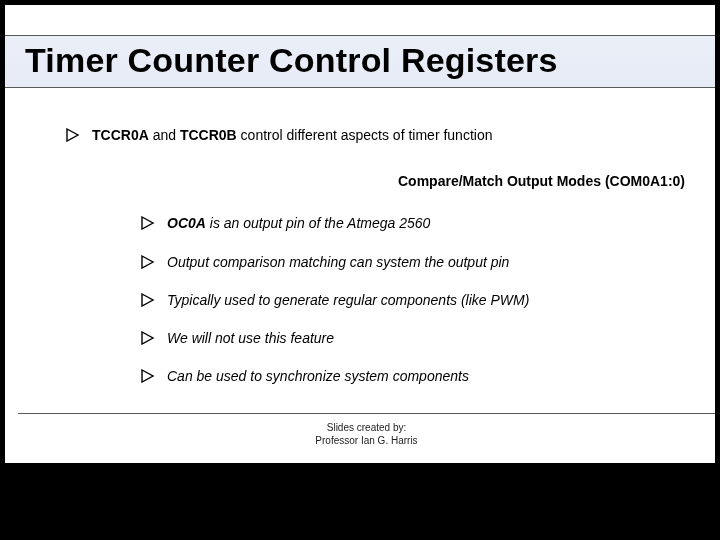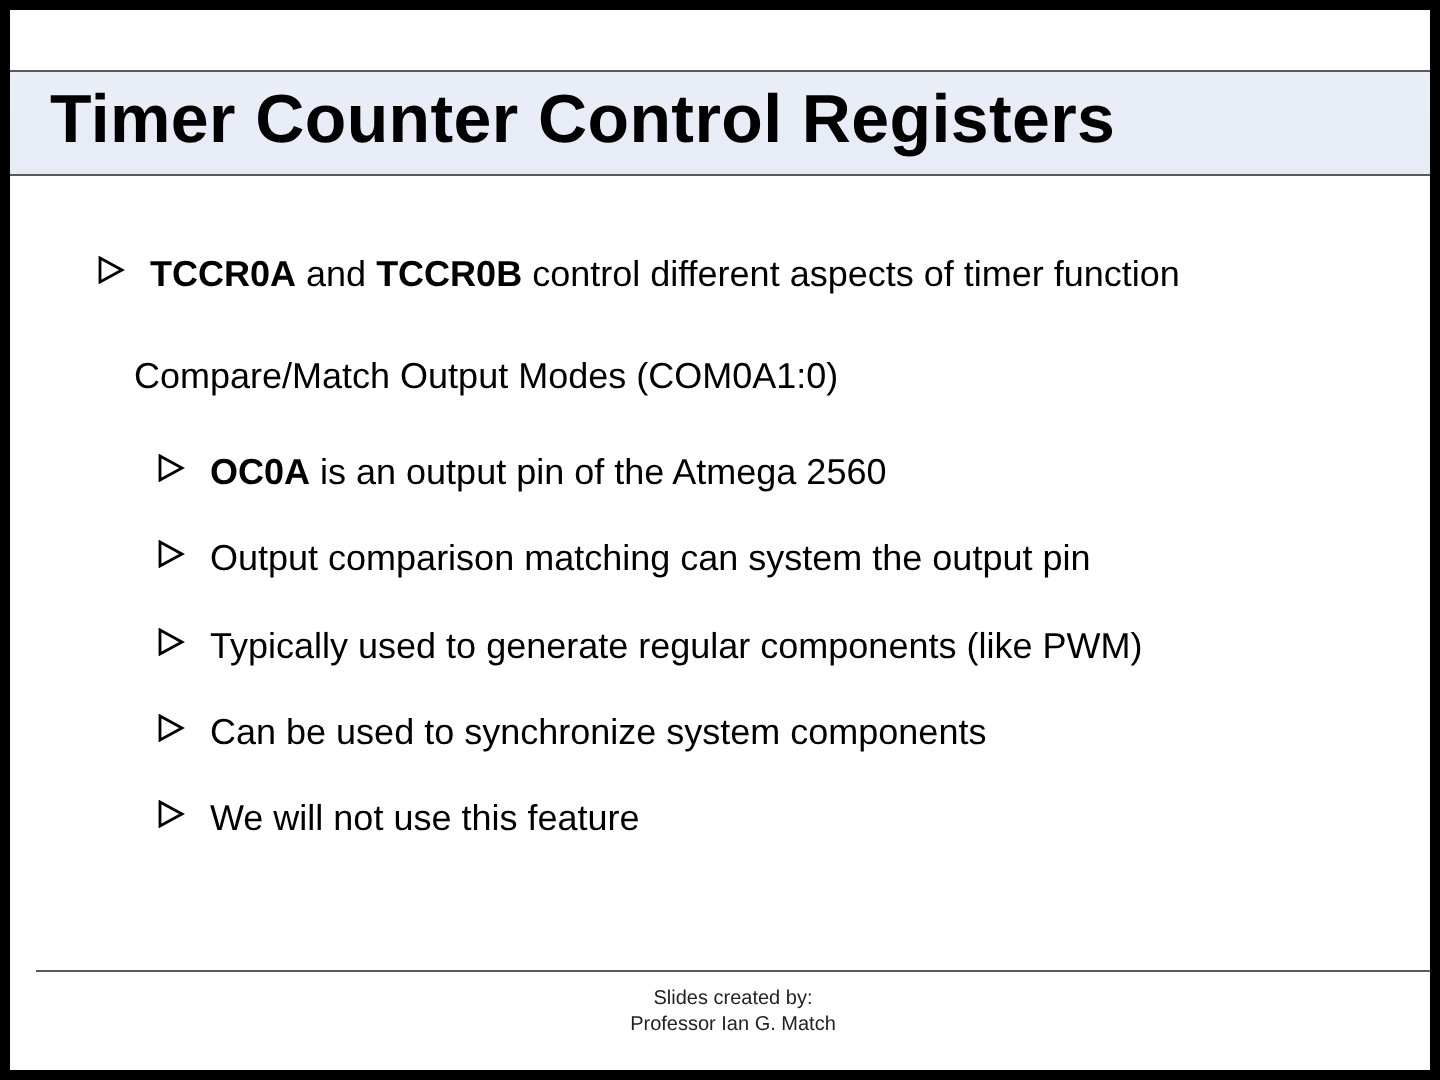--- a/index.html
+++ b/index.html
@@ -1,54 +1,54 @@
 <!DOCTYPE html>
 <html><head>
   <meta charset="utf-8">
   <style>
     * { margin: 0; padding: 0; box-sizing: border-box; }
     html, body { width: 720px; height: 540px; background: #000; font-family: Arial, Helvetica, sans-serif; }
     .slide {
       position: absolute;
       left: 5px; top: 5px;
-      width: 710px; height: 530px;
+      width: 710px; height: 458px;
       background: #fff;
     }
     .title-band {
       margin-top: 30px;
       background: linear-gradient(to bottom, #eaeef7 0%, #e6ebf6 100%);
       border-top: 1px solid #5a5a5a;
       border-bottom: 1px solid #5a5a5a;
       padding: 5px 20px 7px;
     }
     .title-band h1 {
       font-size: 34px;
       font-weight: bold;
       color: #000;
       letter-spacing: .2px;
     }
     .content {
-      padding: 38px 30px 0 30px;
+      padding: 38px 30px 0 47px;
       color: #000;
-      font-size: 18px;
+      font-size: 14px;
       line-height: 1.3;
     }
     .line { display: flex; align-items: flex-start; margin-bottom: 20px; }
     .arrow {
       display: inline-block;
       width: 18px;
       flex-shrink: 0;
       position: relative;
       top: 2px;
       margin-right: 8px;
     }
     .arrow svg { display: block; }
     .lvl1 { margin-left: 14px; }
-    .subheading { margin-left: 32px; font-weight: normal; margin-top: 28px; margin-bottom: 24px; }
-    .lvl2 { margin-left: 44px; }
+    .subheading { margin-left: 32px; font-weight: bold; margin-top: 28px; margin-bottom: 24px; text-align: right; }
+    .lvl2 { margin-left: 89px; font-style: italic; }
     .bold { font-weight: bold; }
     .text { flex: 1; }
     .footer {
       position: absolute;
       left: 13px; right: 0;
       bottom: 16px;
       border-top: 1px solid #5a5a5a;
       padding-top: 8px;
       text-align: center;
       font-size: 10px;
@@ -108,32 +108,32 @@
       </span>
       <span class="text">Typically used to generate regular components (like PWM)</span>
     </div>
 
     <div class="line lvl2">
       <span class="arrow">
         <svg width="14" height="14" viewBox="0 0 14 14">
             <polygon points="1,1 12,7 1,13" fill="#fff" stroke="#000" stroke-width="1.4"></polygon>
           </svg>
       </span>
-      <span class="text">Can be used to synchronize system components</span>
+      <span class="text">We will not use this feature</span>
     </div>
 
     <div class="line lvl2">
       <span class="arrow">
         <svg width="14" height="14" viewBox="0 0 14 14">
             <polygon points="1,1 12,7 1,13" fill="#fff" stroke="#000" stroke-width="1.4"></polygon>
           </svg>
       </span>
-      <span class="text">We will not use this feature</span>
+      <span class="text">Can be used to synchronize system components</span>
     </div>
 
   </div>
 
   <div class="footer">
     <div>Slides created by:</div>
-    <div>Professor Ian G. Match</div>
+    <div>Professor Ian G. Harris</div>
   </div>
 
 </div>
 
 </body></html>

